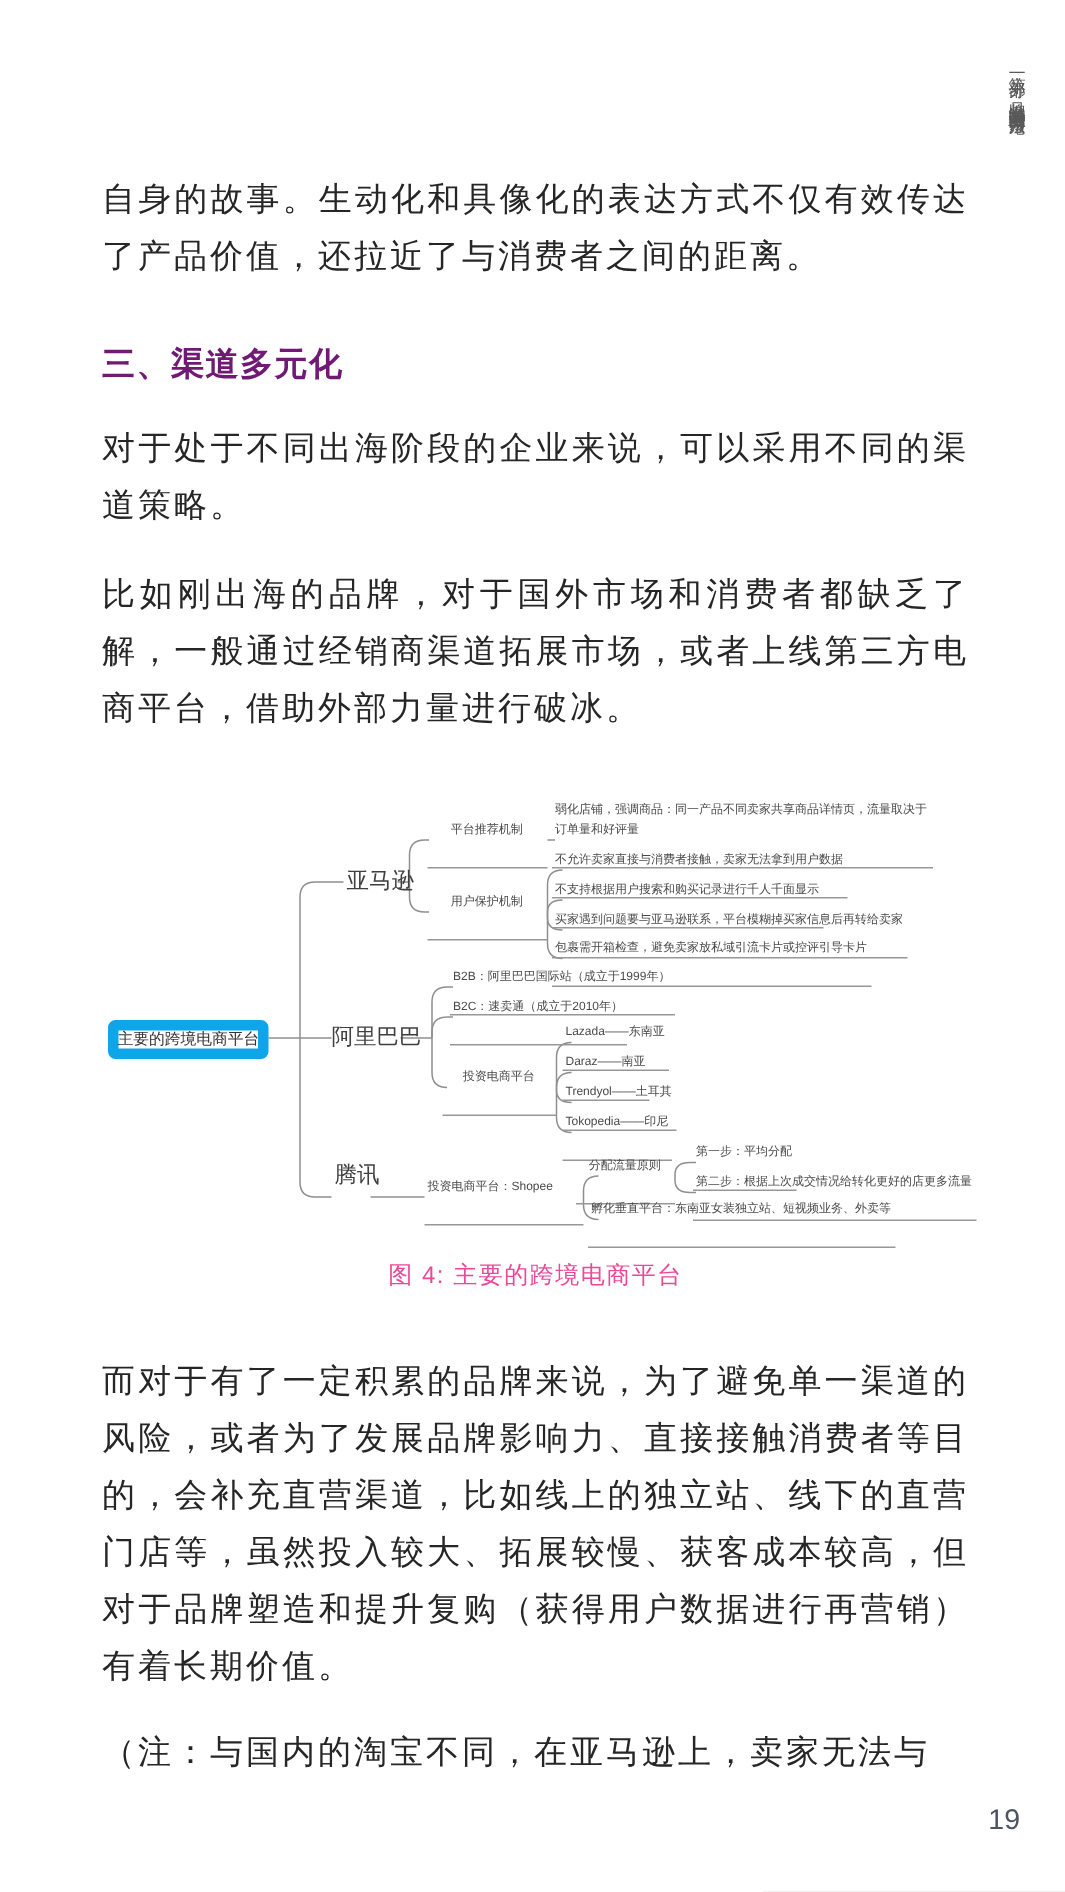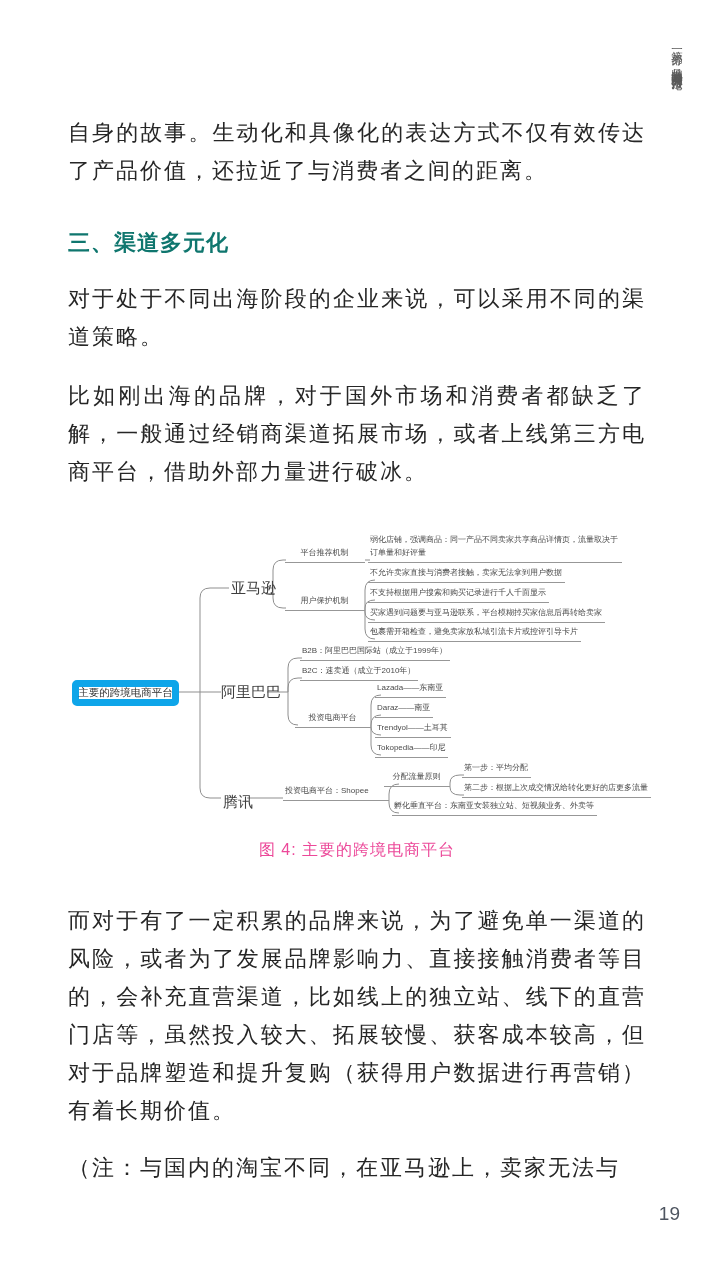--- a/index.html
+++ b/index.html
@@ -9,21 +9,21 @@
     font-family:"Liberation Sans", sans-serif;
   }
   .body-para {
     position:absolute; left:68px; width:578px; margin:0;
     font-size:22px; line-height:38px; letter-spacing:2px;
     color:#262626; text-align:justify;
   }
   .heading {
     position:absolute; left:68px; margin:0;
     font-size:22px; line-height:30px; letter-spacing:1px;
-    font-weight:bold; color:#0f766e;
+    font-weight:bold; color:#701a75;
   }
   .side-label {
     position:absolute; top:42px; right:26px;
     writing-mode:vertical-rl; text-orientation:upright;
     font-size:11.5px; letter-spacing:1px; color:#595959;
   }
   .page-number {
     position:absolute; top:1203px; right:30px;
     font-size:19px; color:#4e5560;
   }
@@ -39,21 +39,21 @@
     border:7px solid #0ea5e9; border-radius:5px; box-sizing:border-box;
     display:flex; align-items:center; justify-content:center;
     font-size:10.5px; color:#333; white-space:nowrap;
   }
   .mm-l2 {
     position:absolute; height:16px; line-height:16px;
     font-size:15px; color:#3f3f3f; white-space:nowrap;
   }
   .mm-leaf {
     position:absolute; font-size:8px; line-height:13px; color:#4a4a4a;
-    border-bottom:1px solid #979797; padding:0 3px 3px 2px;
+    border-bottom:1px solid #979797; padding:0 3px 19px 2px;
     white-space:nowrap; box-sizing:border-box;
   }
   .mm-leaf.ctr { text-align:center; }
   .mm-leaf.multi { white-space:normal; width:254px; }
 </style>
 </head>
 <body>
 
 <div class="page">
 
@@ -94,21 +94,21 @@
         <path d="M327,270 V275 Q327,285 337,285"></path>
         <path d="M388,256 V255 Q388,247 398,247 H402"></path>
         <path d="M388,256 V259 Q388,267 398,267 H402"></path>
       </g>
     </svg>
 
     <div class="mm-root">主要的跨境电商平台</div>
 
     <span class="mm-l2" style="left:169px; top:52px">亚马逊</span>
     <span class="mm-l2" style="left:159px; top:156px">阿里巴巴</span>
-    <span class="mm-l2" style="left:161px; top:266px">腾讯</span>
+    <span class="mm-l2" style="left:161px; top:248px">腾讯</span>
 
     <span class="mm-leaf ctr" style="left:223px; top:18px; width:80px">平台推荐机制</span>
     <span class="mm-leaf multi" style="left:306px; top:5px">弱化店铺，强调商品：同一产品不同卖家共享商品详情页，流量取决于订单量和好评量</span>
     <span class="mm-leaf ctr" style="left:223px; top:66px; width:80px">用户保护机制</span>
     <span class="mm-leaf" style="left:306px; top:38px">不允许卖家直接与消费者接触，卖家无法拿到用户数据</span>
     <span class="mm-leaf" style="left:306px; top:58px">不支持根据用户搜索和购买记录进行千人千面显示</span>
     <span class="mm-leaf" style="left:306px; top:78px">买家遇到问题要与亚马逊联系，平台模糊掉买家信息后再转给卖家</span>
     <span class="mm-leaf" style="left:306px; top:97px">包裹需开箱检查，避免卖家放私域引流卡片或控评引导卡片</span>
 
     <span class="mm-leaf" style="left:238px; top:116px">B2B：阿里巴巴国际站（成立于1999年）</span>

